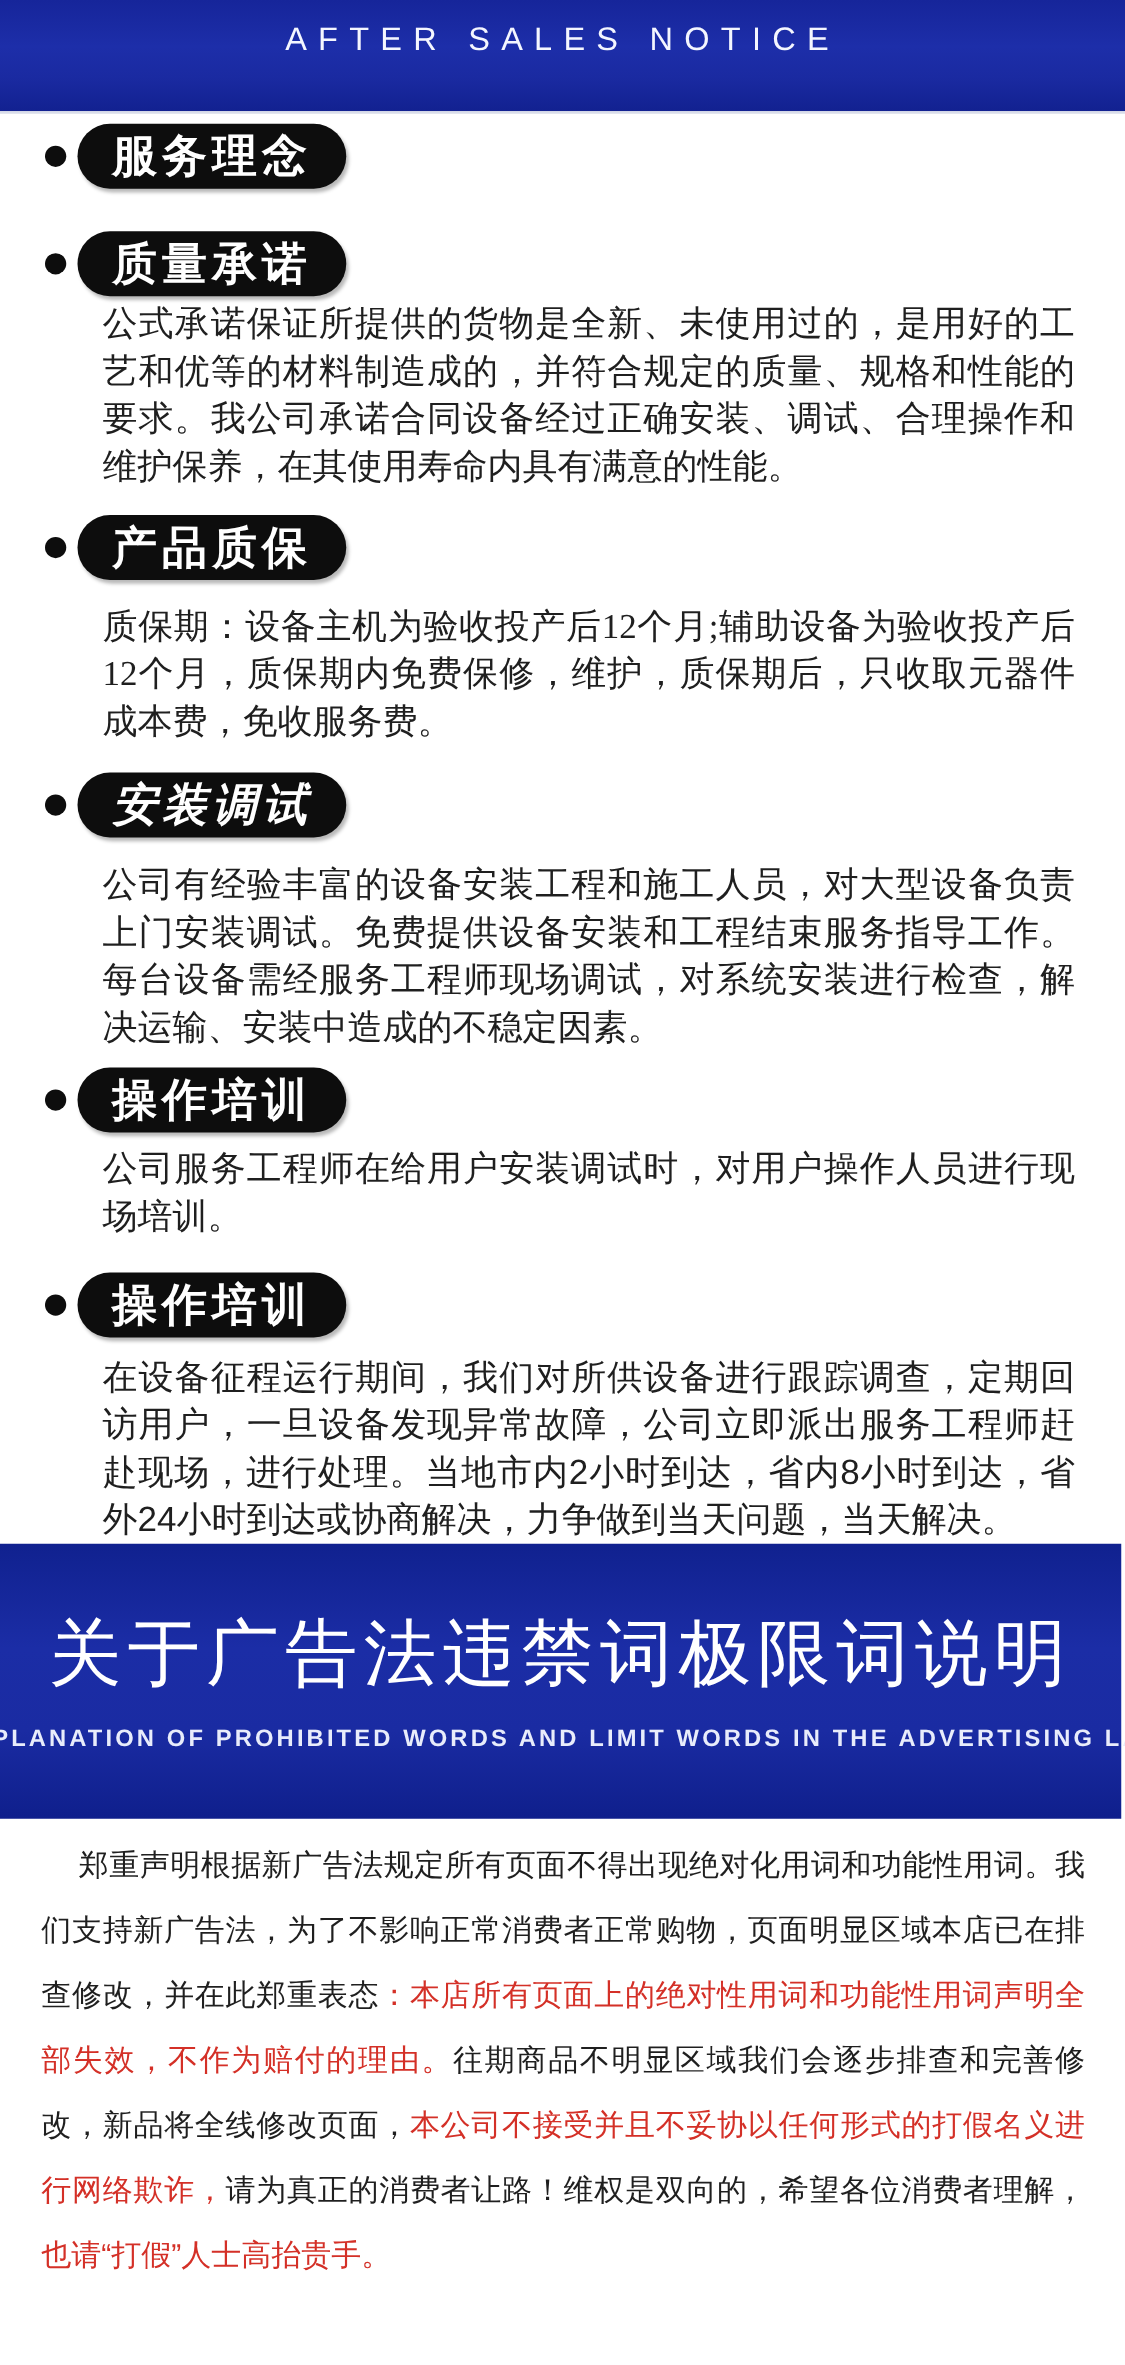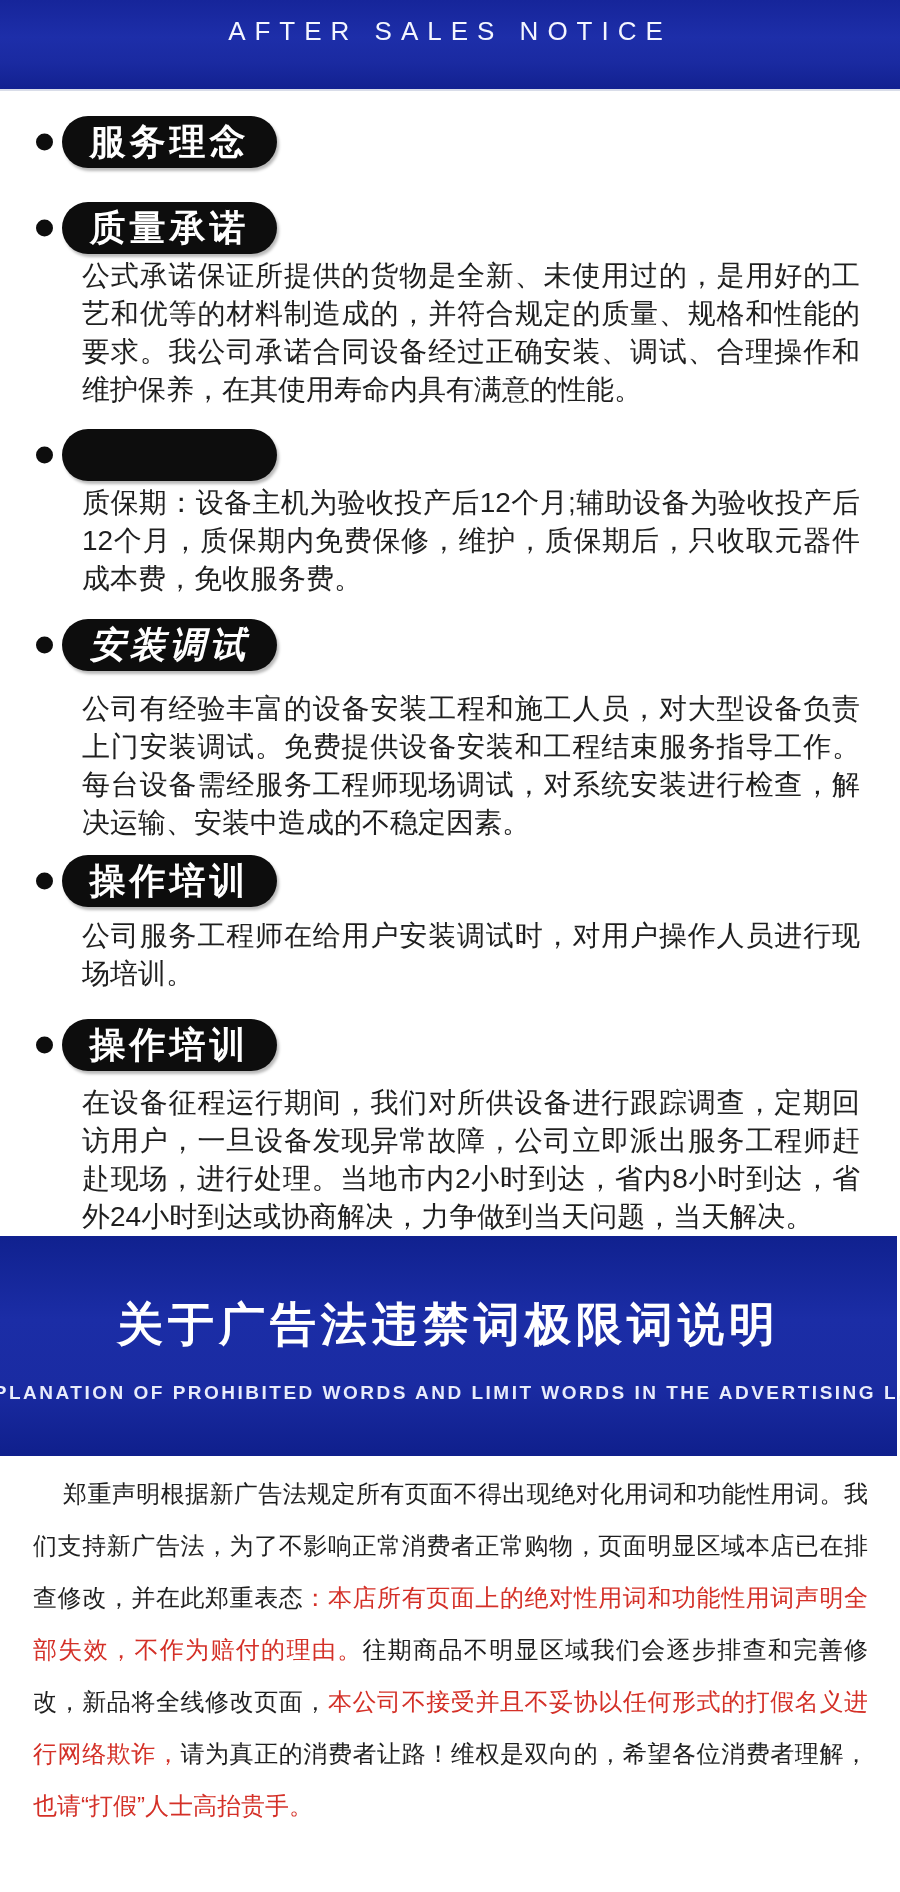--- a/index.html
+++ b/index.html
@@ -70,47 +70,47 @@
   }
   .section-body{
     margin-left:82px;
     width:778px;
     font-size:28px;
     line-height:38px;
     color:var(--ink);
     text-align:justify;
     text-justify:inter-ideograph;
   }
-  .mt-badge1{margin-top:25px;align-items:center;}
+  .mt-badge1{margin-top:8px;align-items:center;}
   .mt-para1{margin-top:13px;}
   .mt-badge2{margin-top:34px;}
   .mt-para2{margin-top:3px;}
   .mt-badge3{margin-top:20px;}
-  .mt-para3{margin-top:3px;}
+  .mt-para3{margin-top:19px;font-family:Liberation Serif, serif;}
   .mt-badge4{margin-top:21px;font-style:italic;}
   .mt-para4{margin-top:19px;}
   .mt-badge5{margin-top:13px;}
   .mt-para5{margin-top:10px;}
   .mt-badge6{margin-top:26px;}
   .mt-para6{margin-top:13px;}
   
   .law-banner{
     margin-top:0px;
     width:897px;
     height:220px;
     background:linear-gradient(180deg,#10218f 0%,#1b2da6 38%,#1a2ba2 68%,#0f1f8c 100%);
     display:flex;
     flex-direction:column;
     align-items:center;
     padding-top:52px;
   }
   .law-banner .law-title{
     color:#ffffff;
-    font-size:46px;
-    font-weight:700;
+    font-size:58px;
+    font-weight:400;
     letter-spacing:5px;
     line-height:72px;
     white-space:nowrap;
   }
   .law-banner .law-subtitle{
     margin-top:22px;
     color:#e8ecfb;
     font-size:19px;
     font-weight:700;
     letter-spacing:2.5px;
@@ -145,20 +145,21 @@
   </div>
 
   <div class="section-badge mt-badge2">
     <span class="bullet"></span>
     <span class="badge-label">质量承诺</span>
   </div>
   <p class="section-body mt-para2">公式承诺保证所提供的货物是全新、未使用过的，是用好的工艺和优等的材料制造成的，并符合规定的质量、规格和性能的要求。我公司承诺合同设备经过正确安装、调试、合理操作和维护保养，在其使用寿命内具有满意的性能。</p>
 
   <div class="section-badge mt-badge3">
     <span class="bullet"></span>
+    <span class="badge-label">产品质保</span>
   </div>
   <p class="section-body mt-para3">质保期：设备主机为验收投产后12个月;辅助设备为验收投产后12个月，质保期内免费保修，维护，质保期后，只收取元器件成本费，免收服务费。</p>
 
   <div class="section-badge mt-badge4">
     <span class="bullet"></span>
     <span class="badge-label">安装调试</span>
   </div>
   <p class="section-body mt-para4">公司有经验丰富的设备安装工程和施工人员，对大型设备负责上门安装调试。免费提供设备安装和工程结束服务指导工作。每台设备需经服务工程师现场调试，对系统安装进行检查，解决运输、安装中造成的不稳定因素。</p>
 
   <div class="section-badge mt-badge5">

